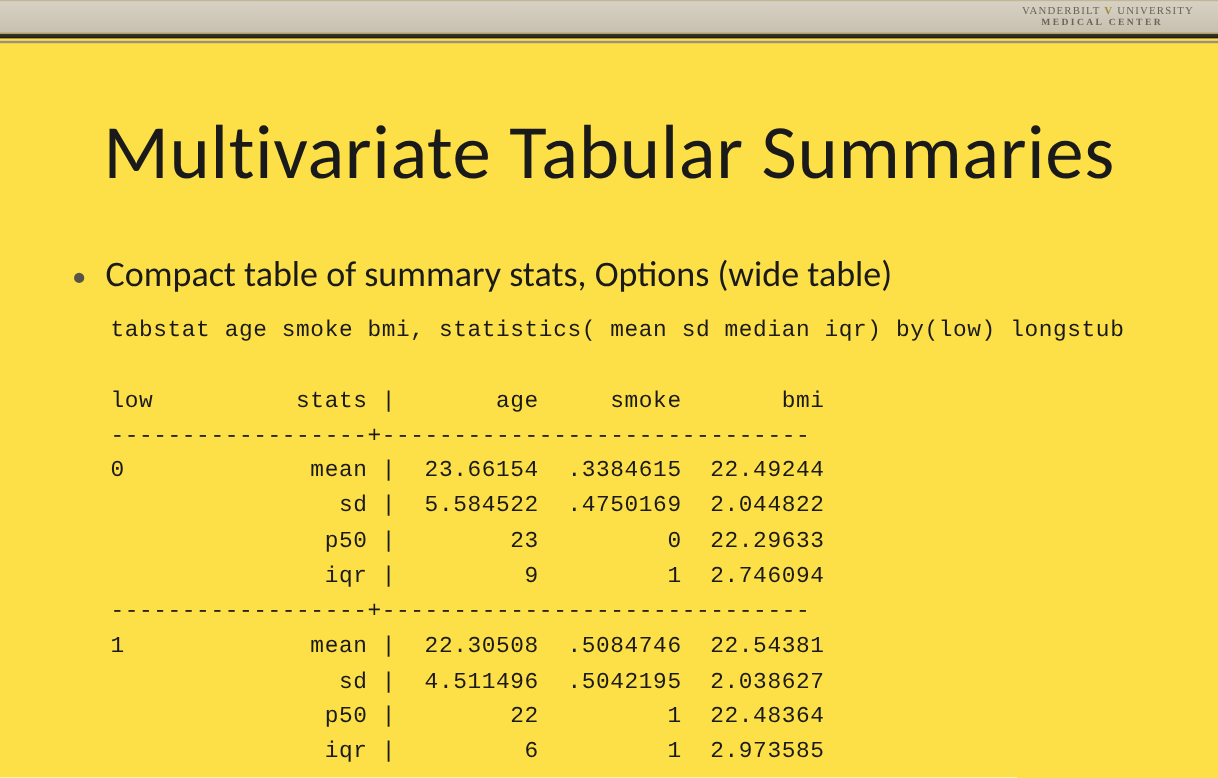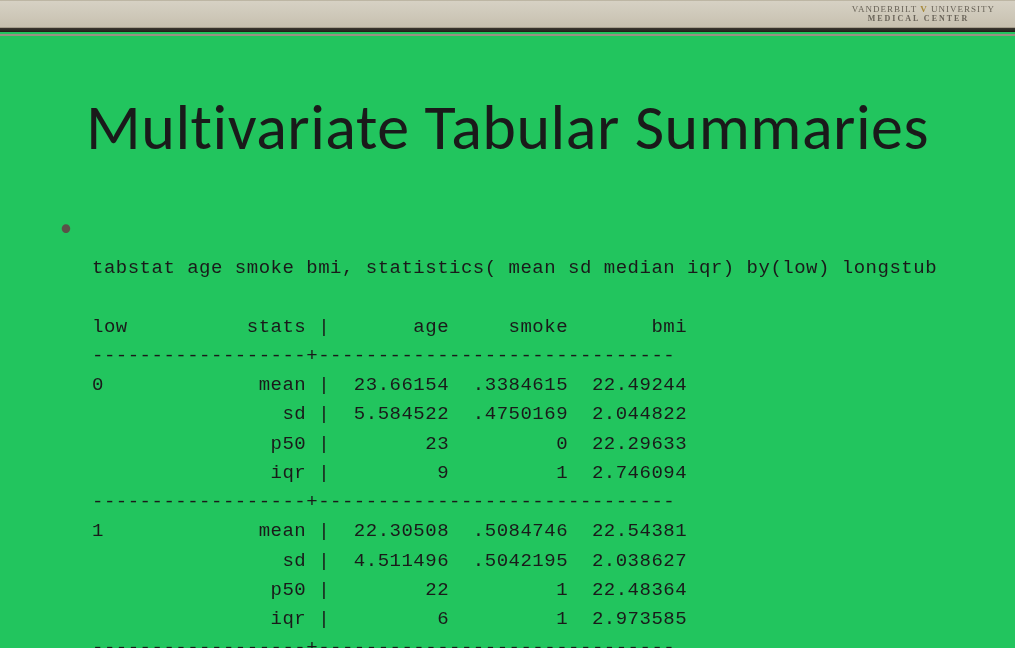--- a/index.html
+++ b/index.html
@@ -1,17 +1,17 @@
 <!DOCTYPE html>
 <html><head>
 <meta charset="utf-8">
 <style>
   * { margin: 0; padding: 0; box-sizing: border-box; }
   html, body { width: 1015px; height: 648px; overflow: hidden; font-family: Calibri, "Segoe UI", Arial, sans-serif; background: #ffffff; }
-  .slide { width: 1015px; height: 648px; position: relative; background: #22c55e; }
+  .slide { width: 1015px; height: 648px; position: relative; background: #fde047; }
   .top-bar {
     width: 100%;
     height: 28px;
     background: linear-gradient(to bottom, #d6d1c4 0%, #cfc9ba 50%, #c7c0af 100%);
     border-top: 1px solid #bdb6a4;
     border-bottom: 1px solid #a59e8c;
     position: relative;
   }
   .logo {
     position: absolute;
@@ -79,20 +79,21 @@
     </div>
   </div>
   <div class="under-bar"></div>
   <div class="thin-line"></div>
 
   <h1 class="title">Multivariate Tabular Summaries</h1>
 
   <div class="body">
     <div class="bullet-row">
       <span class="bullet-dot">•</span>
+      <span class="bullet-text">Compact table of summary stats, Options (wide table)</span>
     </div>
     <pre class="code-block" id="code-block">tabstat age smoke bmi, statistics( mean sd median iqr) by(low) longstub
 
 low          stats |       age     smoke       bmi
 ------------------+------------------------------
 0             mean |  23.66154  .3384615  22.49244
                 sd |  5.584522  .4750169  2.044822
                p50 |        23         0  22.29633
                iqr |         9         1  2.746094
 ------------------+------------------------------

